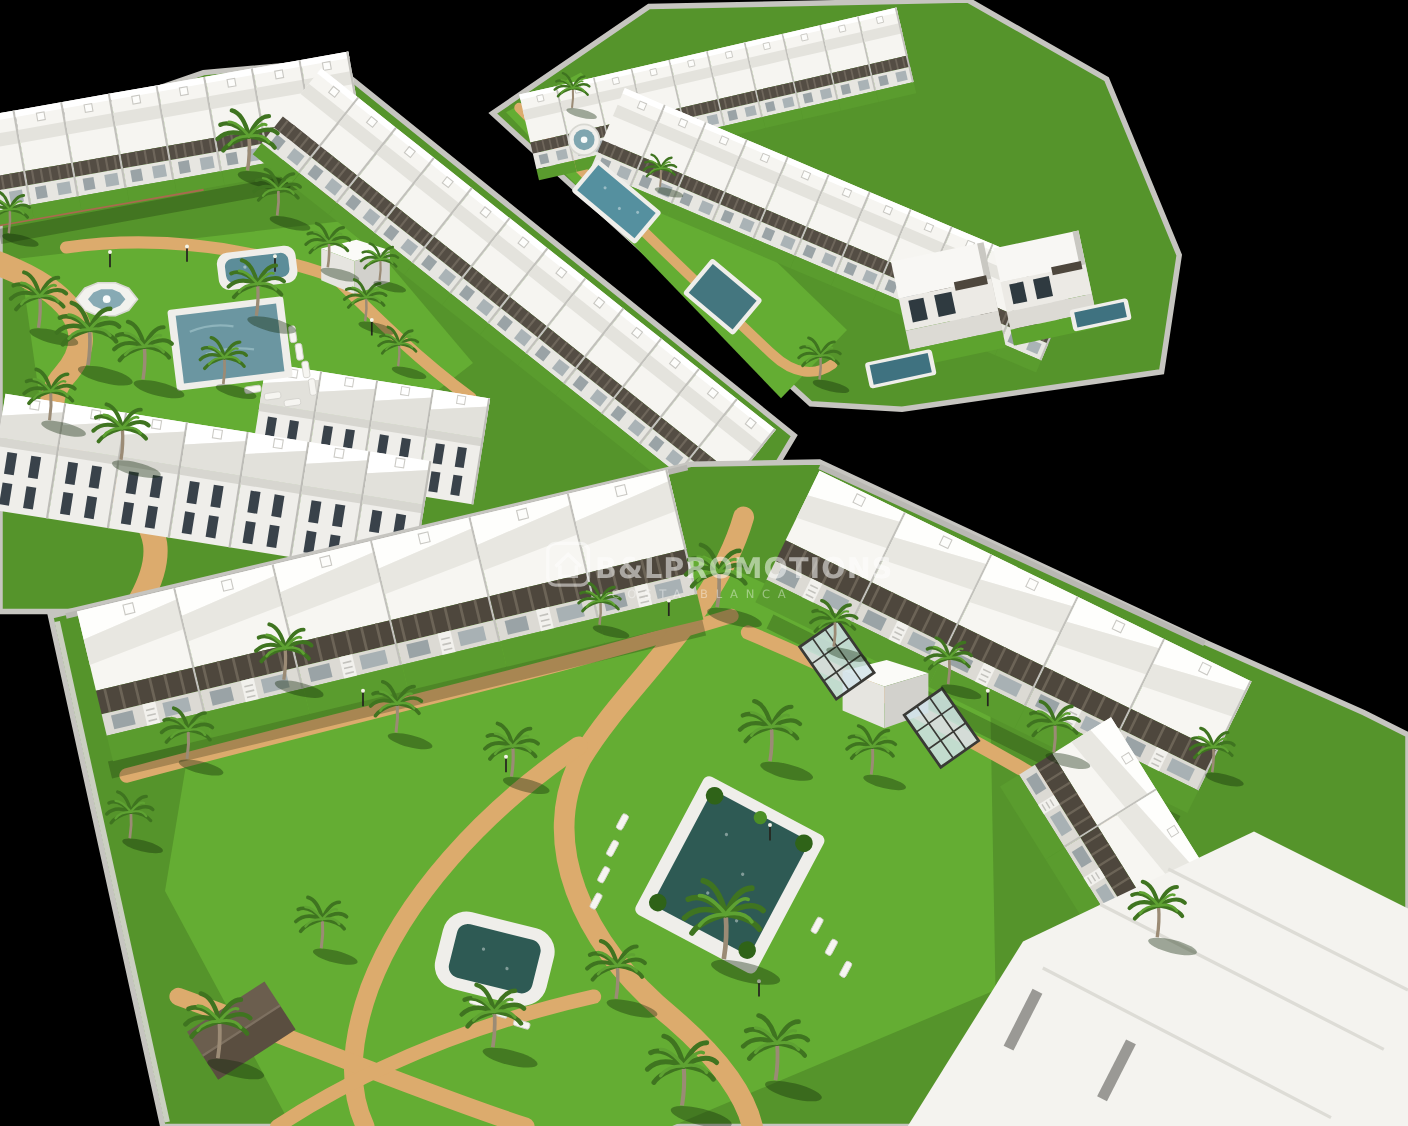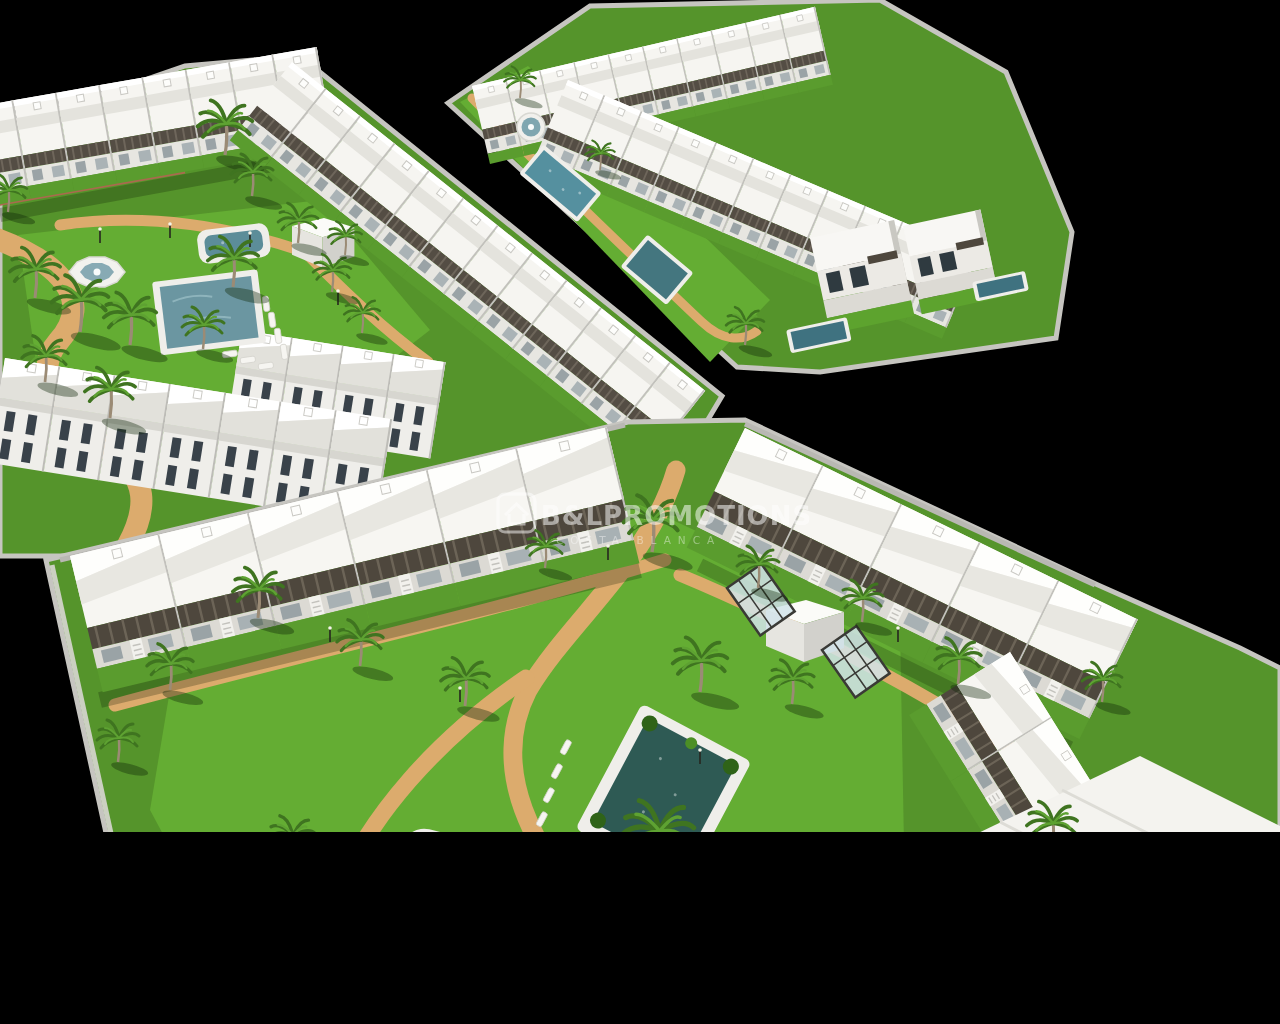--- a/index.html
+++ b/index.html
@@ -1,16 +1,16 @@
 <!DOCTYPE html>
 <html style="--c-background: #000000; --c-grass: #55942b; --c-grassLight: #64ad33; --c-path: #dcab6d; --c-roof: #f6f5f1; --c-pergola: #4e473d; --c-wall: #c6c5c0; --c-poolDeck: #efeeea; --c-poolWater: #6b96a1; --c-poolWaterDark: #2e5a54; --c-palm: #3f7420; --c-watermark: #ffffff;"><head>
 <meta charset="utf-8">
 <style>
   html,body{margin:0;padding:0;background:#000;}
-  .stage{position:relative;width:1280px;height:832px;background:var(--c-background,#000);overflow:hidden;}
+  .stage{position:relative;width:1280px;height:1024px;background:var(--c-background,#000);overflow:hidden;}
   svg{display:block;}
   .wm-text{font-family:"DejaVu Sans","Liberation Sans",sans-serif;font-weight:bold;
            fill:var(--c-watermark,#fff);opacity:.52;letter-spacing:1px;}
   .wm-sub{font-family:"DejaVu Sans","Liberation Sans",sans-serif;
           fill:var(--c-watermark,#fff);opacity:.4;letter-spacing:7px;}
   .spark{fill:#fff;opacity:.4;}
 </style>
 </head>
 <body>
 

